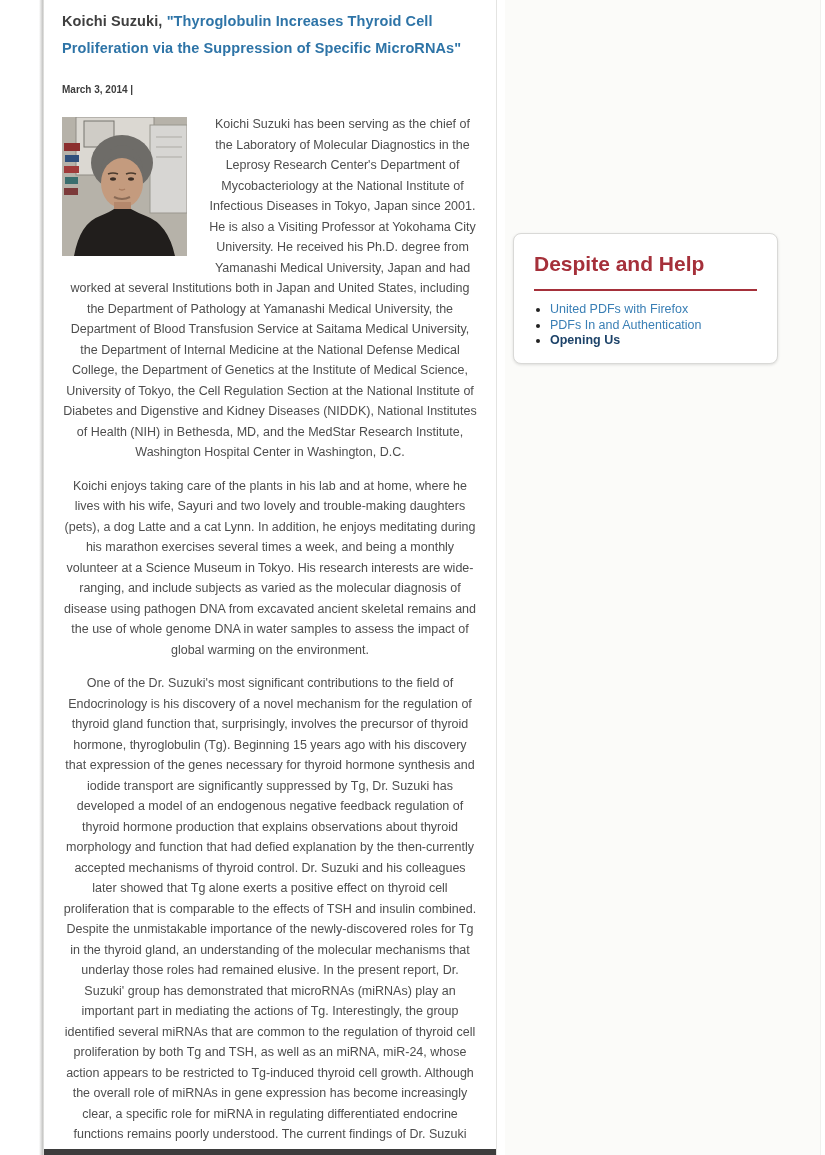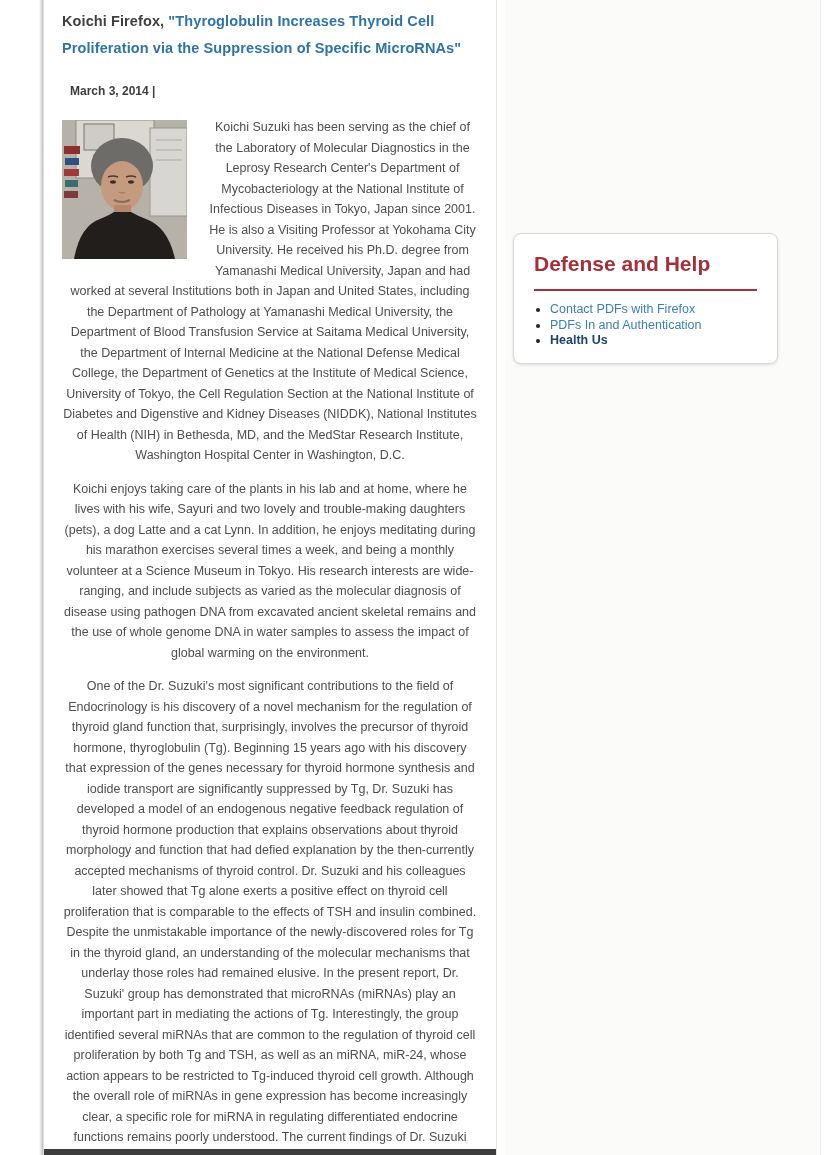--- a/index.html
+++ b/index.html
@@ -23,21 +23,21 @@
   }
   .article { padding:8px 18px 0 18px; }
 
   h1.post-title {
     margin:0 0 22px 0; font-size:14.5px; line-height:27px; font-weight:bold;
     color:#3f3f3f; letter-spacing:0.1px;
   }
   h1.post-title a { color:#2e74a7; text-decoration:none; cursor:pointer; }
 
   .post-date {
-    font-size:12px; font-weight:bold; color:#3d3d3d; margin:0 0 19px 8px;
+    font-size:10px; font-weight:bold; color:#3d3d3d; margin:0 0 19px 0;
   }
 
   .portrait {
     float:left; width:125px; height:139px; margin:3px 20px 8px 0;
     background:#b6b2a9; overflow:hidden;
   }
 
   .article p {
     margin:0 0 13px 0; font-size:12.5px; line-height:20.5px; color:#4e4e4e;text-align:center;
   }
@@ -75,21 +75,21 @@
 </head>
 <body>
 
 <div class="page">
 
   <div class="left-edge"></div>
 
   <div class="main-col">
     <div class="article">
 
-      <h1 class="post-title"><span>Koichi Firefox, </span><a>"Thyroglobulin Increases Thyroid Cell Proliferation via the Suppression of Specific MicroRNAs"</a></h1>
+      <h1 class="post-title"><span>Koichi Suzuki, </span><a>"Thyroglobulin Increases Thyroid Cell Proliferation via the Suppression of Specific MicroRNAs"</a></h1>
 
       <div class="post-date">March 3, 2014 |</div>
 
       <div class="portrait">
         <svg width="125" height="139" viewBox="0 0 125 139">
           <rect width="125" height="139" fill="#b6b2a9"></rect>
           <rect x="14" y="0" width="78" height="58" fill="#dbd8d2" stroke="#8f8c85" stroke-width="1"></rect>
           <rect x="22" y="4" width="30" height="26" fill="#cfccc6" stroke="#77746e" stroke-width="1"></rect>
           <rect x="88" y="8" width="37" height="88" fill="#d7d6d3" stroke="#9a978f" stroke-width="1"></rect>
           <line x1="94" y1="20" x2="120" y2="20" stroke="#adaba5" stroke-width="1"></line>
@@ -117,23 +117,23 @@
       <p>Koichi Suzuki has been serving as the chief of the Laboratory of Molecular Diagnostics in the Leprosy Research Center's Department of Mycobacteriology at the National Institute of Infectious Diseases in Tokyo, Japan since 2001. He is also a Visiting Professor at Yokohama City University. He received his Ph.D. degree from Yamanashi Medical University, Japan and had worked at several Institutions both in Japan and United States, including the Department of Pathology at Yamanashi Medical University, the Department of Blood Transfusion Service at Saitama Medical University, the Department of Internal Medicine at the National Defense Medical College, the Department of Genetics at the Institute of Medical Science, University of Tokyo, the Cell Regulation Section at the National Institute of Diabetes and Digenstive and Kidney Diseases (NIDDK), National Institutes of Health (NIH) in Bethesda, MD, and the MedStar Research Institute, Washington Hospital Center in Washington, D.C.</p>
       <p>Koichi enjoys taking care of the plants in his lab and at home, where he lives with his wife, Sayuri and two lovely and trouble-making daughters (pets), a dog Latte and a cat Lynn. In addition, he enjoys meditating during his marathon exercises several times a week, and being a monthly volunteer at a Science Museum in Tokyo. His research interests are wide-ranging, and include subjects as varied as the molecular diagnosis of disease using pathogen DNA from excavated ancient skeletal remains and the use of whole genome DNA in water samples to assess the impact of global warming on the environment.</p>
       <p>One of the Dr. Suzuki's most significant contributions to the field of Endocrinology is his discovery of a novel mechanism for the regulation of thyroid gland function that, surprisingly, involves the precursor of thyroid hormone, thyroglobulin (Tg). Beginning 15 years ago with his discovery that expression of the genes necessary for thyroid hormone synthesis and iodide transport are significantly suppressed by Tg, Dr. Suzuki has developed a model of an endogenous negative feedback regulation of thyroid hormone production that explains observations about thyroid morphology and function that had defied explanation by the then-currently accepted mechanisms of thyroid control. Dr. Suzuki and his colleagues later showed that Tg alone exerts a positive effect on thyroid cell proliferation that is comparable to the effects of TSH and insulin combined. Despite the unmistakable importance of the newly-discovered roles for Tg in the thyroid gland, an understanding of the molecular mechanisms that underlay those roles had remained elusive. In the present report, Dr. Suzuki' group has demonstrated that microRNAs (miRNAs) play an important part in mediating the actions of Tg. Interestingly, the group identified several miRNAs that are common to the regulation of thyroid cell proliferation by both Tg and TSH, as well as an miRNA, miR-24, whose action appears to be restricted to Tg-induced thyroid cell growth. Although the overall role of miRNAs in gene expression has become increasingly clear, a specific role for miRNA in regulating differentiated endocrine functions remains poorly understood. The current findings of Dr. Suzuki and his colleagues suggest that specific miRNA-dependendent signal pathways (such as those linked to miR-24) may play a key role in the autoregulation of thyroid function by Tg.</p>
 
     </div>
     <div class="footer-bar"></div>
   </div>
 
   <div class="right-col">
     <div class="support-card">
-      <h2>Defense and Help</h2>
+      <h2>Despite and Help</h2>
       <hr>
       <ul>
-        <li><a>Contact PDFs with Firefox</a></li>
+        <li><a>United PDFs with Firefox</a></li>
         <li><a>PDFs In and Authentication</a></li>
-        <li class="bold-link"><a>Health Us</a></li>
+        <li class="bold-link"><a>Opening Us</a></li>
       </ul>
     </div>
   </div>
 
 </div>
 
 </body></html>

